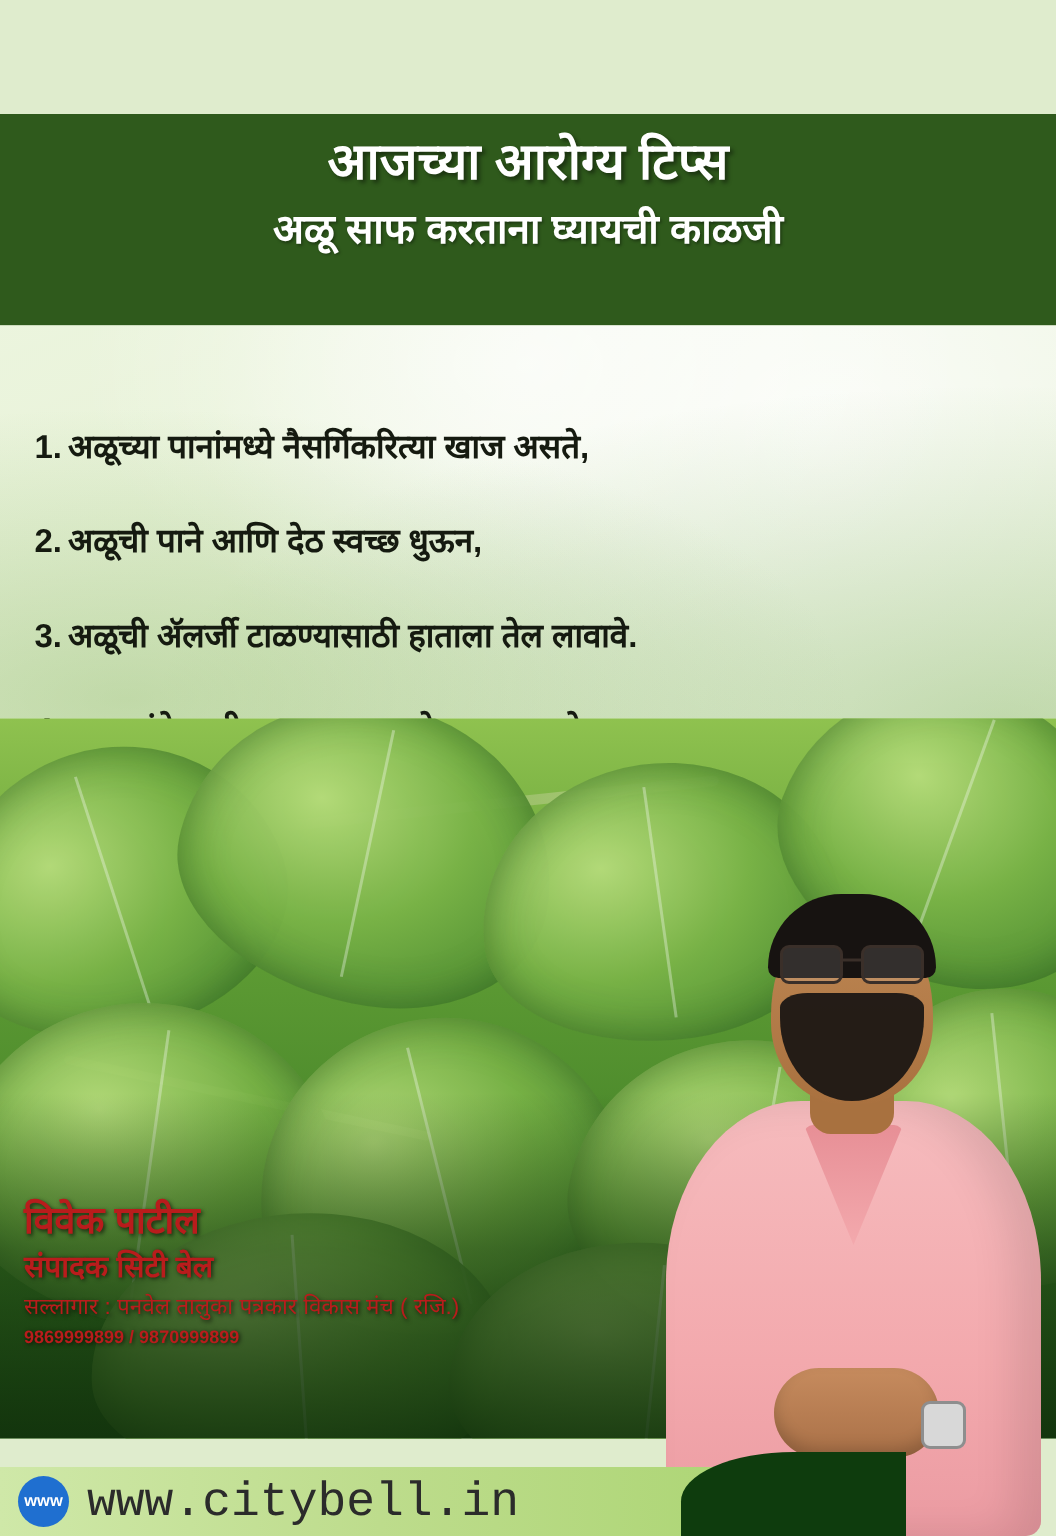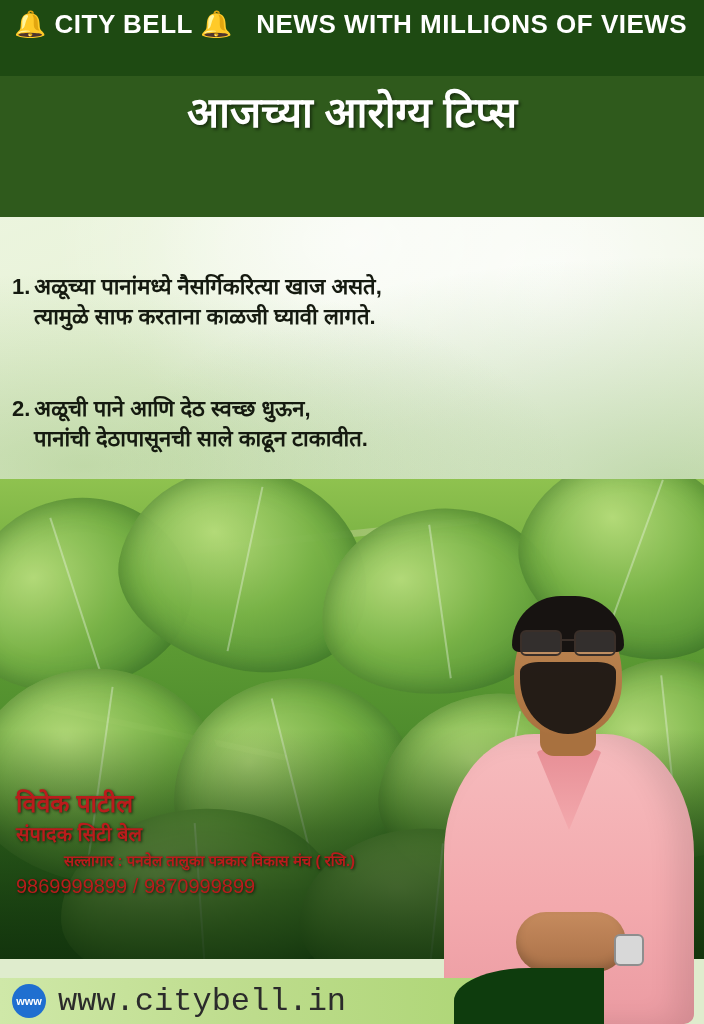--- a/index.html
+++ b/index.html
@@ -43,21 +43,21 @@
     left: 0; top: 76px;
     width: 704px;
     height: 141px;
     background: #2f5a1c;
     color: #ffffff;
     text-align: center;
     box-sizing: border-box;
     padding-top: 12px;
   }
   .title-main {
-    font-size: 42px;
+    font-size: 34px;
     font-weight: bold;
     line-height: 1.2;
     text-shadow: 2px 2px 3px rgba(0,0,0,0.45);
   }
   .title-sub {
     font-size: 27px;
     font-weight: bold;
     margin-top: 4px;
     text-shadow: 1px 1px 2px rgba(0,0,0,0.35);
   }
@@ -77,21 +77,21 @@
     content: "";
     position: absolute;
     inset: 0;
     background:
       radial-gradient(ellipse at 12% 95%, rgba(120,170,80,0.35) 0%, rgba(120,170,80,0) 55%),
       radial-gradient(ellipse at 95% 100%, rgba(110,165,70,0.35) 0%, rgba(110,165,70,0) 60%),
       radial-gradient(ellipse at 50% 10%, rgba(255,255,255,0.6) 0%, rgba(255,255,255,0) 60%);
   }
   .tips-list {
     position: relative;
-    margin: 4px;
+    margin: 15px;
     padding: 22px 20px 0 8px;
     list-style: none;
     color: #151a10;
   }
   .tip {
     font-size: 22px;
     font-weight: bold;
     line-height: 1.34;
     margin-bottom: 4px;
     white-space: pre-line;
@@ -263,28 +263,27 @@
     font-weight: bold;
     line-height: 1.35;
   }
   .c-role {
     font-size: 20px;
     font-weight: bold;
     line-height: 1.4;
   }
   .c-org {
     font-size: 15px;
-    font-weight: bold;
+    font-weight: normal;
     line-height: 1.45;
     margin-top: 2px;
-    margin-left: 48px;
   }
   .c-phone {
-    font-size: 20px;
-    font-weight: normal;
+    font-size: 12px;
+    font-weight: bold;
     line-height: 1.4;
   }
 
   .email-row {
     position: absolute;
     left: 16px;
     bottom: 68px;
     display: flex;
     align-items: center;
     gap: 8px;
@@ -335,37 +334,33 @@
     height: 66px;
     background: #0e3c0d;
     border-radius: 50% 0 0 0;
   }
 </style>
 </head>
 <body>
 
 <div class="poster">
 
-  <div class="top-banner">
-    <div class="top-banner-text">🔔 CITY BELL 🔔   NEWS WITH MILLIONS OF VIEWS</div>
-  </div>
 
   <div class="title-block">
     <div class="title-main">आजच्या आरोग्य टिप्स</div>
+    <div class="title-sub">अळू साफ करताना घ्यायची काळजी</div>
   </div>
 
   <div class="tips-area">
     <ul class="tips-list">
       <li class="tip">
         <span class="num">1.</span><span>अळूच्या पानांमध्ये नैसर्गिकरित्या खाज असते,</span>
-        <span class="l2">त्यामुळे साफ करताना काळजी घ्यावी लागते.</span>
       </li>
       <li class="tip">
         <span class="num">2.</span><span>अळूची पाने आणि देठ स्वच्छ धुऊन,</span>
-        <span class="l2">पानांची देठापासूनची साले काढून टाकावीत.</span>
       </li>
       <li class="tip">
         <span class="num">3.</span><span>अळूची ॲलर्जी टाळण्यासाठी हाताला तेल लावावे.</span>
       </li>
       <li class="tip">
         <span class="num">4.</span><span>त्वचा संवेदनशील असल्यास ग्लोव्हज् वापरावेत.</span>
       </li>
     </ul>
   </div>
 

